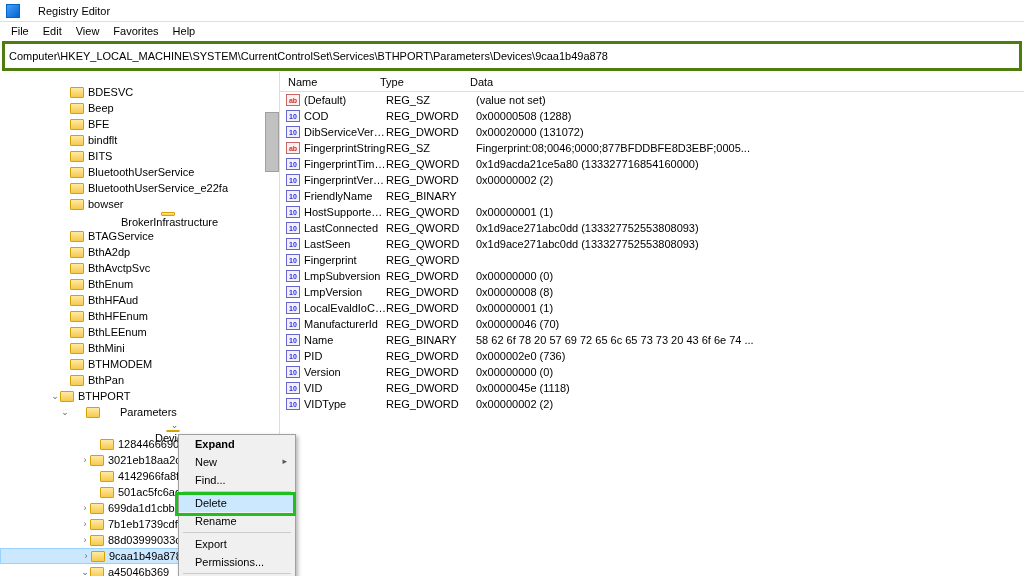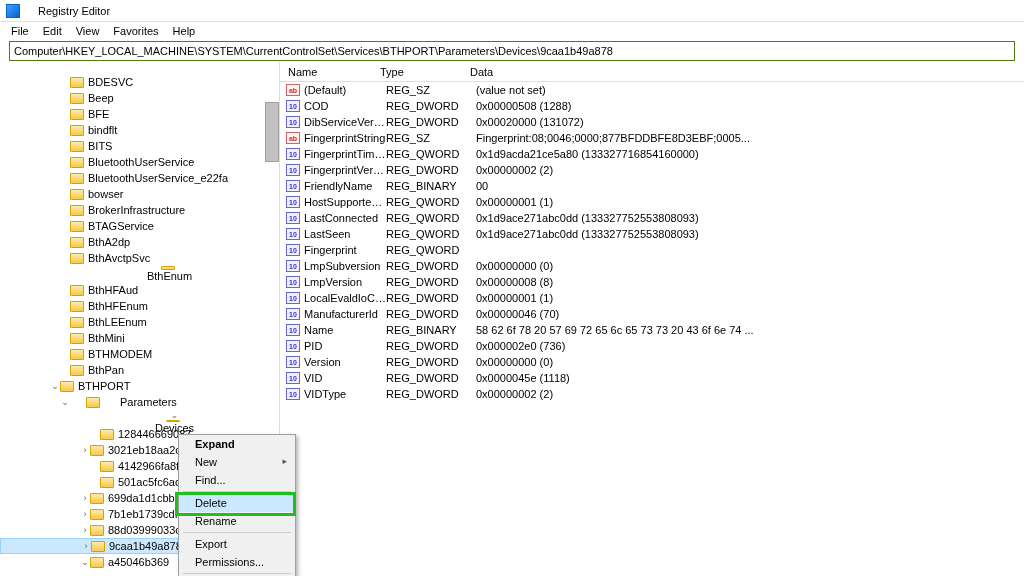--- a/index.html
+++ b/index.html
@@ -1,21 +1,21 @@
 <!DOCTYPE html>
 <html><head>
 <meta charset="utf-8">
 <style>
 * { margin: 0; padding: 0; box-sizing: border-box; font-family: "Segoe UI", Tahoma, sans-serif; font-size: 11px; }
 body { background: #fff; width: 1024px; height: 576px; overflow: hidden; }
 .titlebar { height: 22px; display: flex; align-items: center; padding: 2px 6px; border-bottom: 1px solid #ddd; gap: 12px; }
 .titlebar .app-icon { width: 14px; height: 14px; background: linear-gradient(135deg,#4a9eff 0%,#0066cc 100%); margin-right: 6px; display: inline-block; border: 1px solid #0066cc; }
 .menubar { height: 18px; display: flex; align-items: center; padding: 0 4px; }
 .menubar span { padding: 18px 7px; cursor: default; }
-.addressbar { height: 20px; border: 1px solid #4d7c0f; margin: 1px 9px; padding: 1px 4px; display: flex; align-items: center; background: #fff; }
+.addressbar { height: 30px; border: 3px solid #4d7c0f; margin: 1px 2px; padding: 1px 4px; display: flex; align-items: center; background: #fff; }
 .main { display: flex; height: calc(576px - 60px); }
 .tree-pane { width: 280px; border-right: 1px solid #ddd; overflow-y: auto; overflow-x: hidden; padding-top: 12px; position: relative; }
 .scrollbar-thumb { position: absolute; right: 0; top: 40px; width: 14px; height: 60px; background: #c1c1c1; border: 1px solid #a0a0a0; }
 .tree-item { display: flex; align-items: center; height: 16px; white-space: nowrap; cursor: default; }
 .tree-item.selected { background: #cce8ff; border: 1px solid #99d1ff; }
 .chevron { width: 10px; text-align: center; color: #666; font-size: 9px; display: inline-block; }
 .chevron.down::before { content: "⌄"; }
 .chevron.right::before { content: "›"; }
 .chevron.none::before { content: ""; }
 .folder { width: 14px; height: 11px; background: linear-gradient(#ffe9a6,#f7ca4d); border: 1px solid #d6a400; border-radius: 1px; margin-right: 4px; display: inline-block; }
@@ -95,41 +95,41 @@
       <div class="tree-item" style="padding-left: 60px;">
         <span class="chevron none"></span>
         <span class="folder"></span>
         <span>BluetoothUserService_e22fa</span>
       </div>
       <div class="tree-item" style="padding-left: 60px;">
         <span class="chevron none"></span>
         <span class="folder"></span>
         <span>bowser</span>
       </div>
-      <div class="tree-item" style="padding-left: 60px;">
+      <div class="tree-item" style="padding-left: 60px; flex-direction: column;">
         <span class="chevron none"></span>
         <span class="folder"></span>
         <span>BrokerInfrastructure</span>
       </div>
       <div class="tree-item" style="padding-left: 60px;">
         <span class="chevron none"></span>
         <span class="folder"></span>
         <span>BTAGService</span>
       </div>
       <div class="tree-item" style="padding-left: 60px;">
         <span class="chevron none"></span>
         <span class="folder"></span>
         <span>BthA2dp</span>
       </div>
       <div class="tree-item" style="padding-left: 60px;">
         <span class="chevron none"></span>
         <span class="folder"></span>
         <span>BthAvctpSvc</span>
       </div>
-      <div class="tree-item" style="padding-left: 60px; flex-direction: column;">
+      <div class="tree-item" style="padding-left: 60px;">
         <span class="chevron none"></span>
         <span class="folder"></span>
         <span>BthEnum</span>
       </div>
       <div class="tree-item" style="padding-left: 60px;">
         <span class="chevron none"></span>
         <span class="folder"></span>
         <span>BthHFAud</span>
       </div>
       <div class="tree-item" style="padding-left: 60px;">
@@ -266,21 +266,20 @@
         <div class="row">
           <span class="val-icon dw">10</span>
           <span class="cell-name">FingerprintVersion</span>
           <span class="cell-type">REG_DWORD</span>
           <span class="cell-data">0x00000002 (2)</span>
         </div>
         <div class="row">
           <span class="val-icon dw">10</span>
           <span class="cell-name">FriendlyName</span>
           <span class="cell-type">REG_BINARY</span>
-          <span class="cell-data">00</span>
         </div>
         <div class="row">
           <span class="val-icon dw">10</span>
           <span class="cell-name">HostSupportedF...</span>
           <span class="cell-type">REG_QWORD</span>
           <span class="cell-data">0x00000001 (1)</span>
         </div>
         <div class="row">
           <span class="val-icon dw">10</span>
           <span class="cell-name">LastConnected</span>

